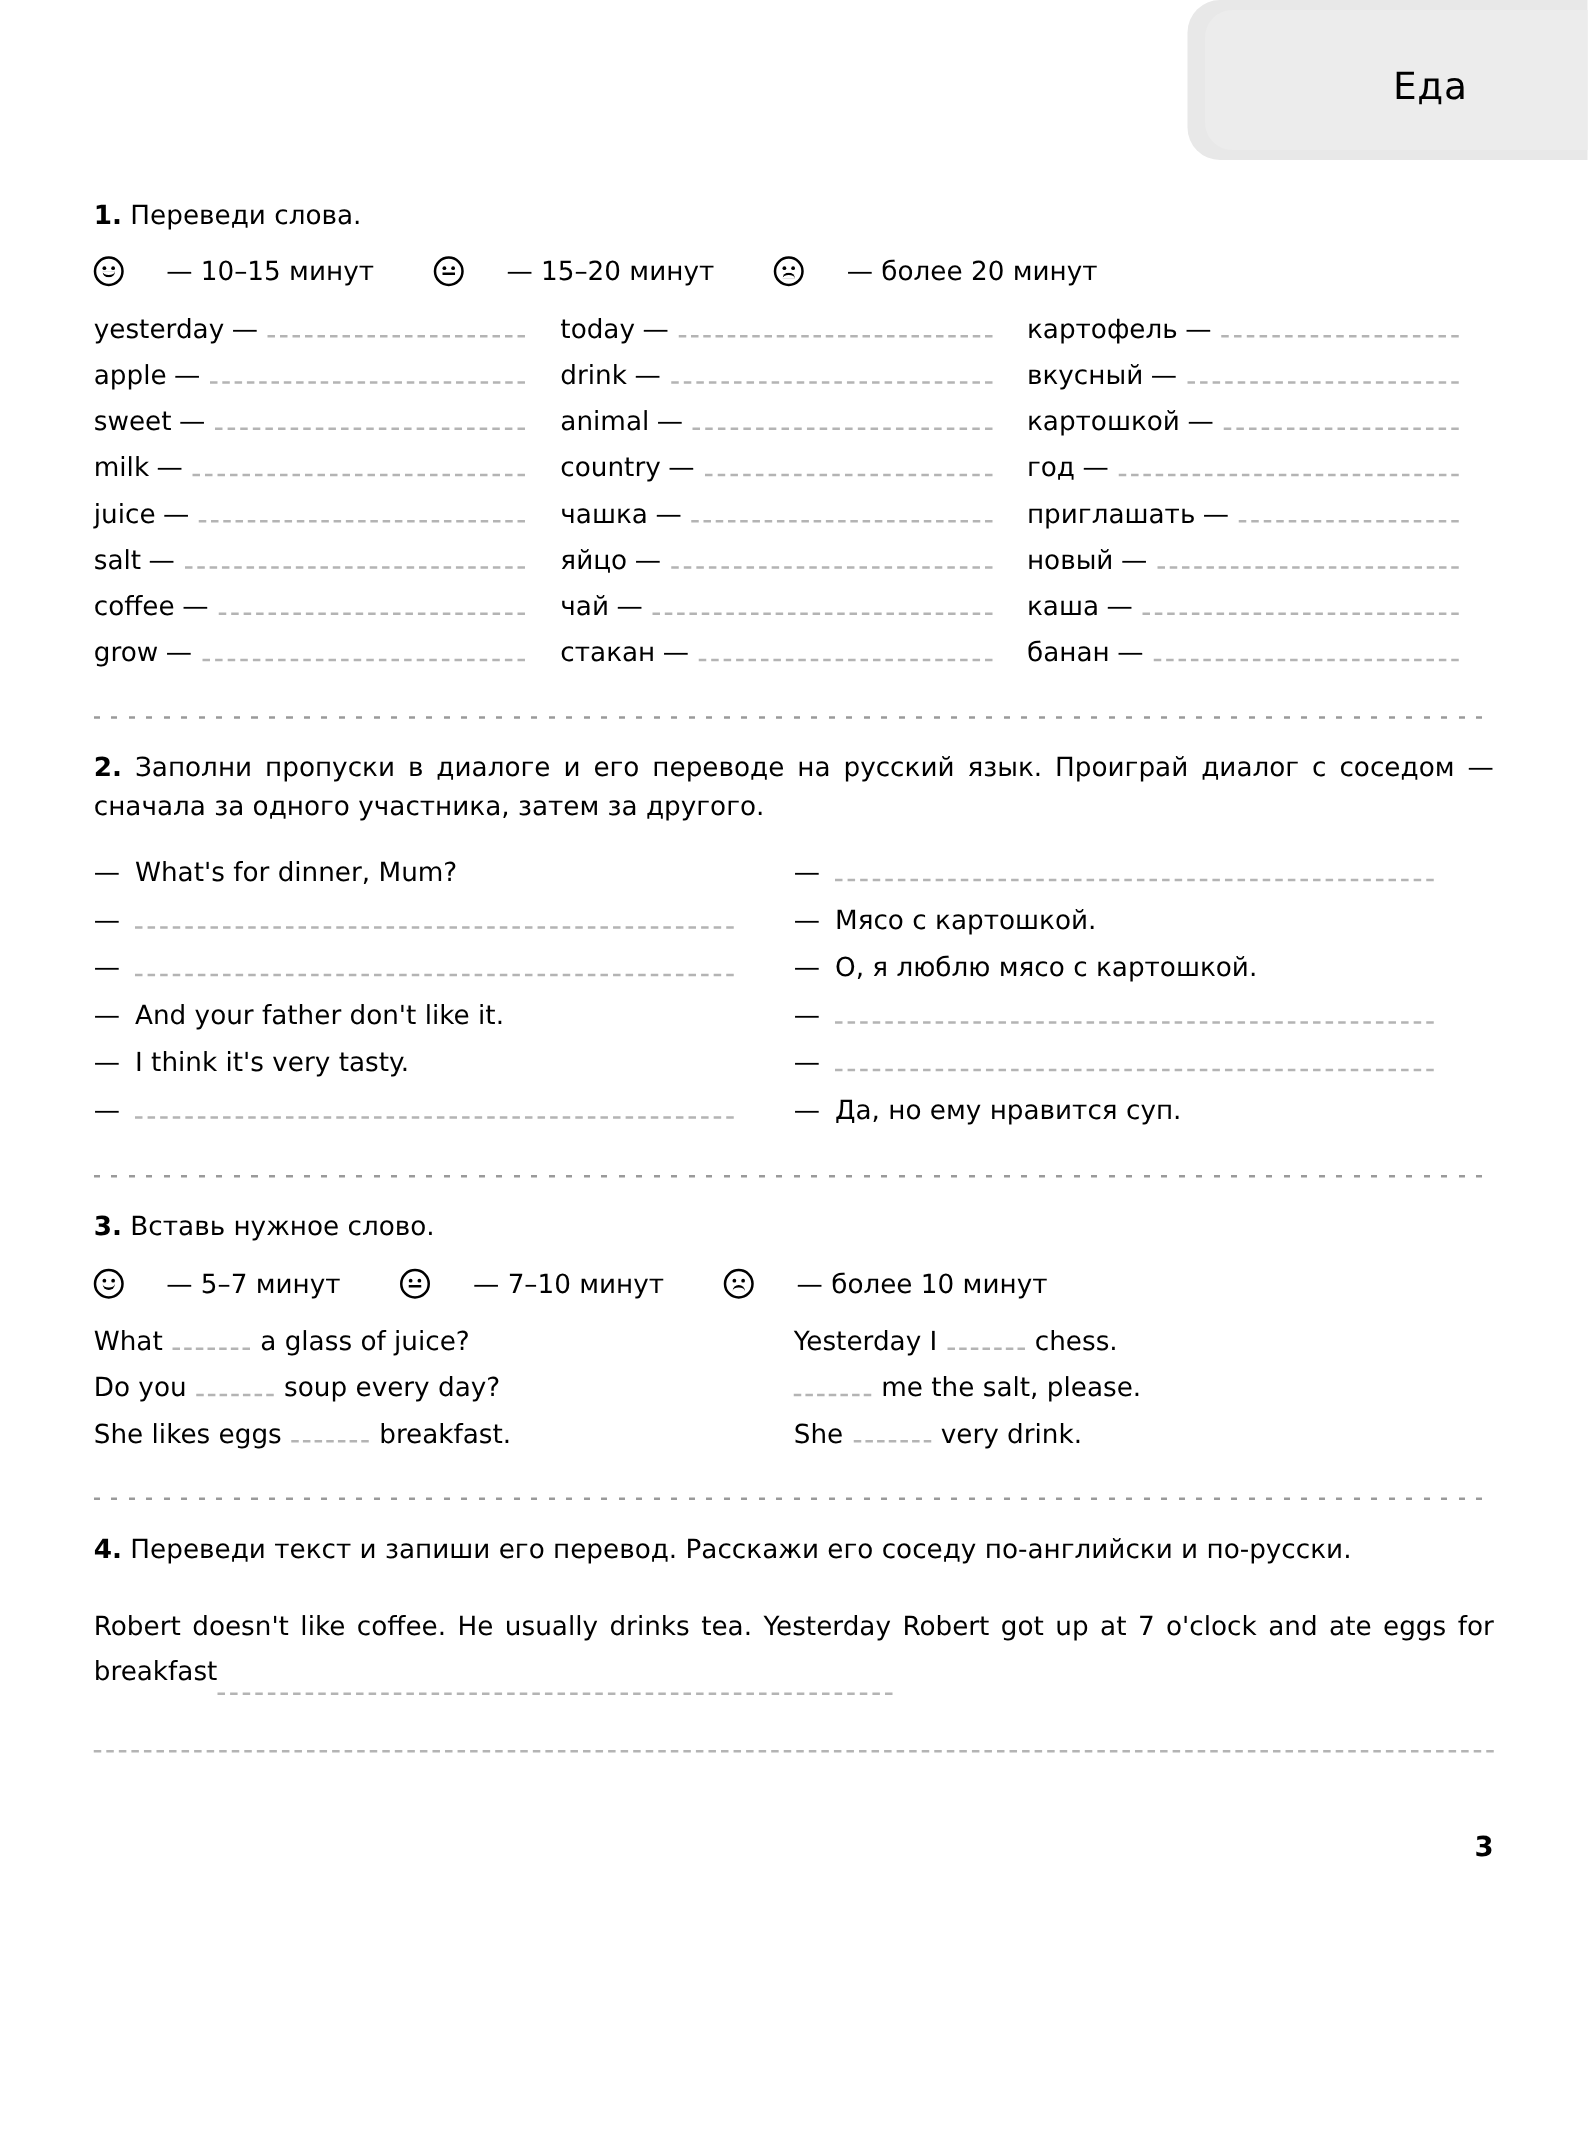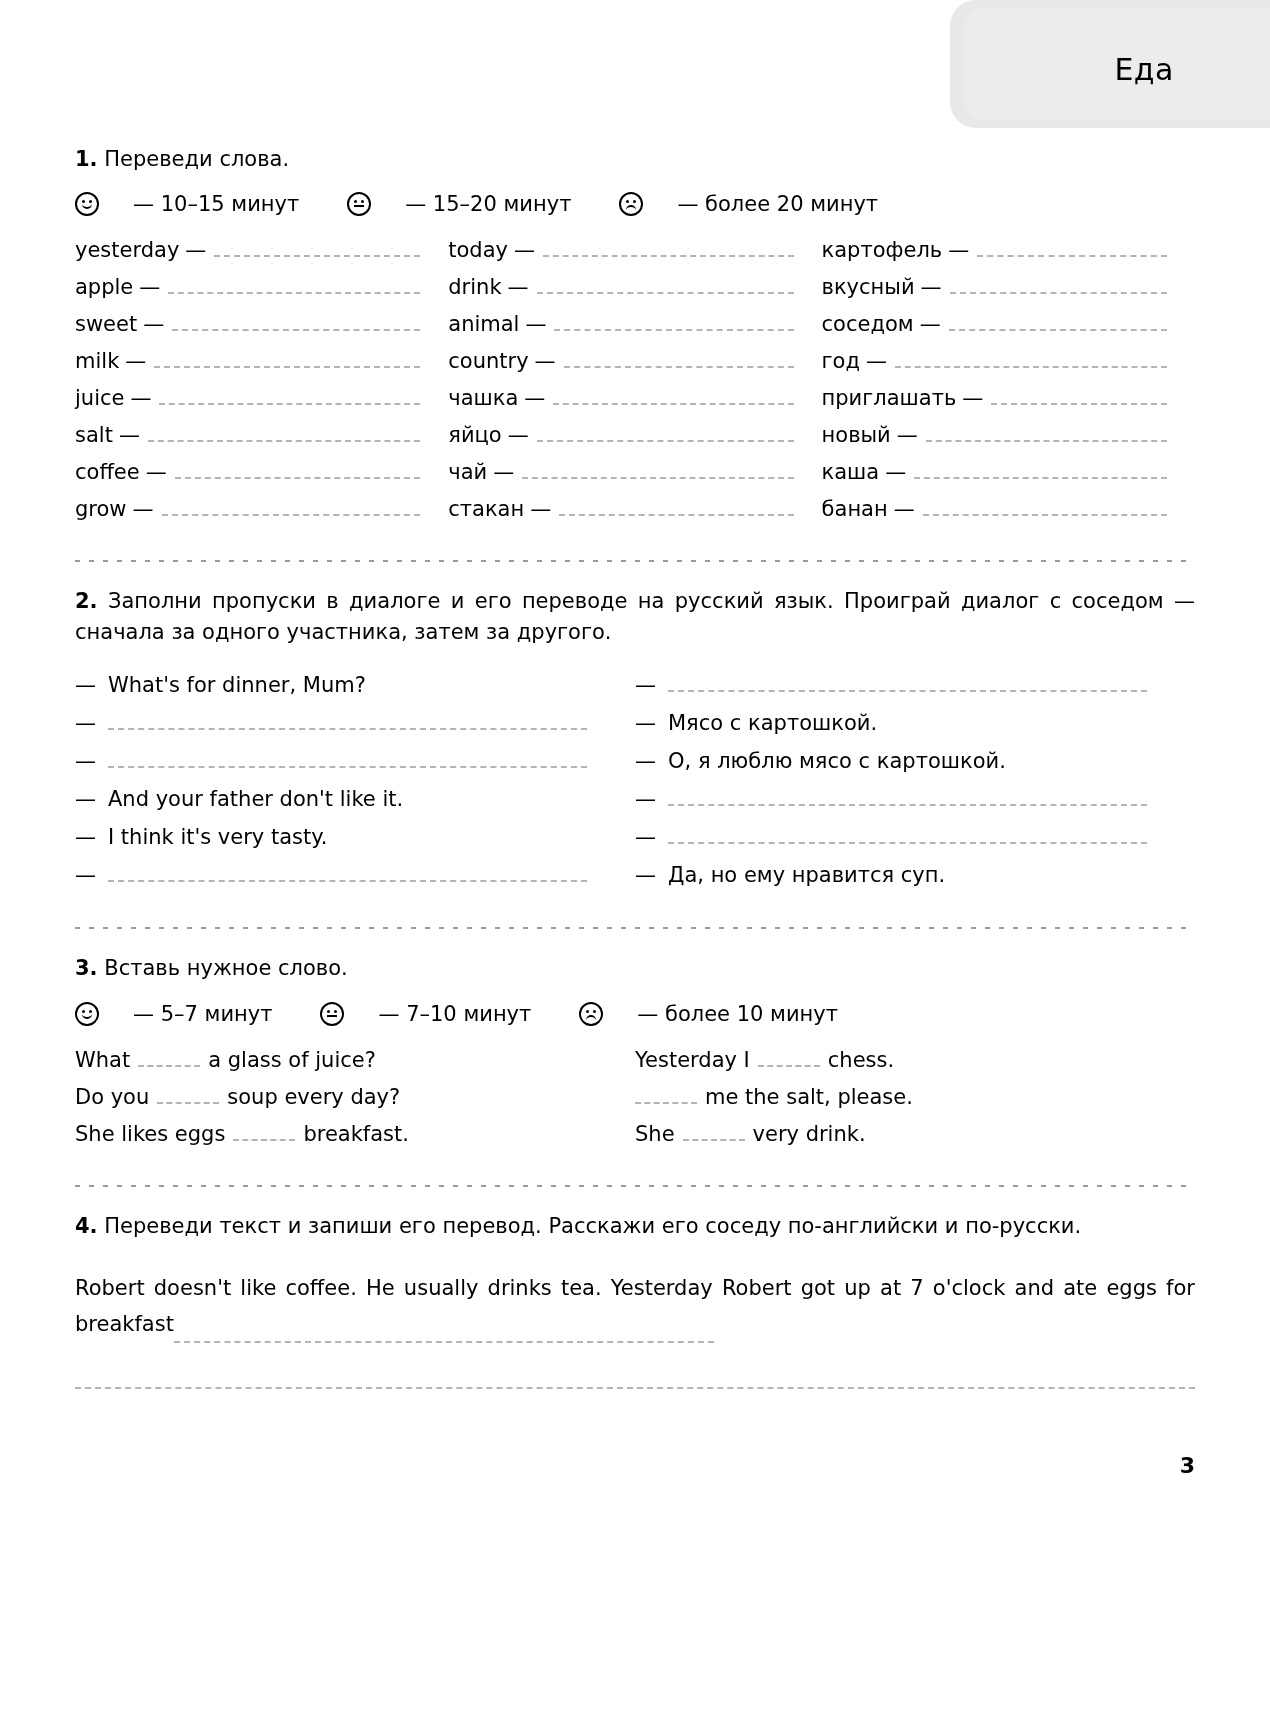--- a/index.html
+++ b/index.html
@@ -42,21 +42,21 @@
     font-size: 30px;
     font-weight: normal;
     letter-spacing: 0.5px;
     color: #000;
   }
 
   
   .page {
     position: absolute;
     left: 75px;
-    top: 4px;
+    top: 17px;
     width: 1120px;
     height: 1510px;
   }
 
   
   .task-head {
     font-size: 21px;
     line-height: 1.45;
     margin-bottom: 4px;
   }
@@ -349,21 +349,21 @@
           <span class="w">картофель</span>
           <span class="dash">—</span>
           <span class="fill"></span>
         </div>
       <div class="wrow">
           <span class="w">вкусный</span>
           <span class="dash">—</span>
           <span class="fill"></span>
         </div>
       <div class="wrow">
-          <span class="w">соседом</span>
+          <span class="w">картошкой</span>
           <span class="dash">—</span>
           <span class="fill"></span>
         </div>
       <div class="wrow">
           <span class="w">год</span>
           <span class="dash">—</span>
           <span class="fill"></span>
         </div>
       <div class="wrow">
           <span class="w">приглашать</span>

